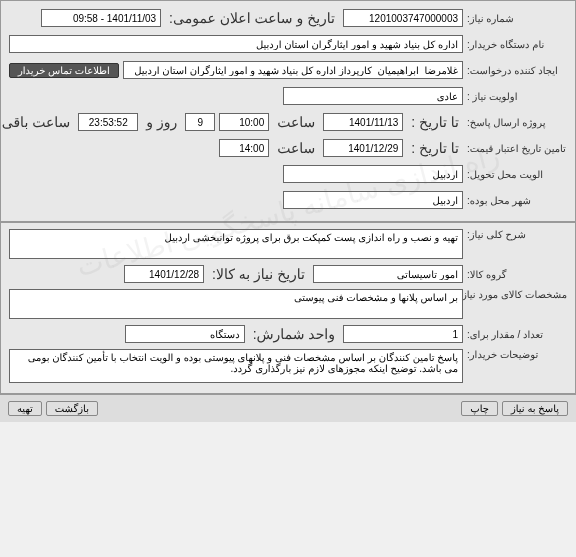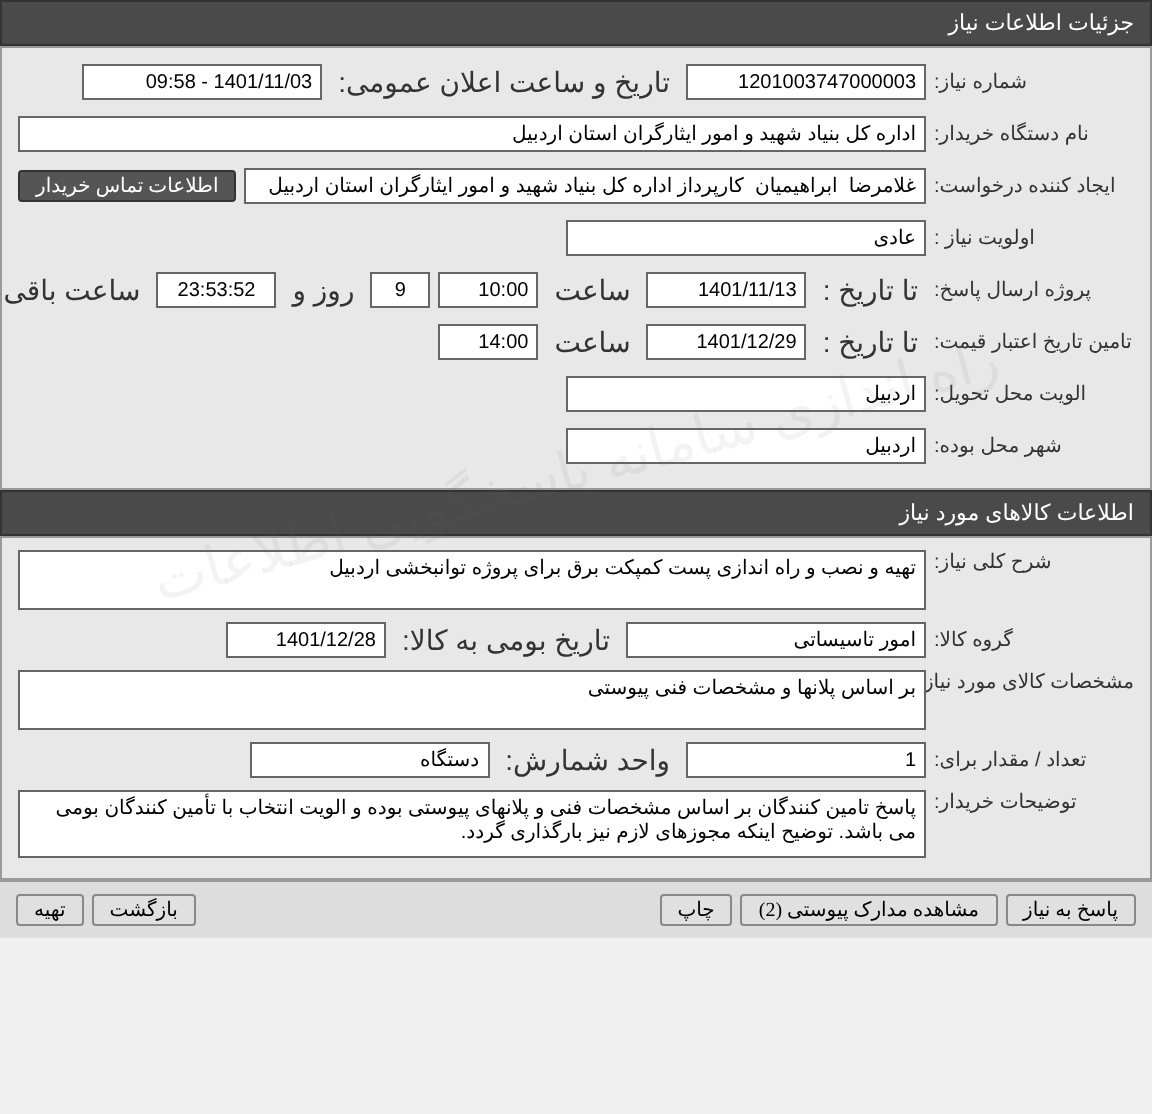--- a/index.html
+++ b/index.html
@@ -62,21 +62,21 @@
   direction: rtl;
   resize: none;
   width: 100%;
   height: 30px;
 }
 .btn {
   background: #e0e0e0;
   border: 1px solid #888;
   padding: 1px 8px;
   font-size: 10px;
-  font-family: Liberation Serif, serif;
+  font-family: Liberation Sans, sans-serif;
   cursor: pointer;
   border-radius: 2px;
 }
 .btn-dark {
   background: #555;
   color: #fff;
   border: 1px solid #333;
 }
 .highlight-yellow {
   background: #ffff99;
@@ -105,21 +105,20 @@
   pointer-events: none;
   white-space: nowrap;
 }
 .container { position: relative; }
 </style>
 </head>
 <body>
 
 <div class="container">
 
-<div class="section-header">جزئیات اطلاعات نیاز</div>
 
 <div class="form-panel">
 
   <div class="form-row">
     <span class="label">شماره نیاز:</span>
     <input type="text" class="textbox" style="width: 120px;" value="1201003747000003">
     <span class="label-sm">تاریخ و ساعت اعلان عمومی:</span>
     <input type="text" class="textbox" style="width: 120px;" value="1401/11/03 - 09:58">
   </div>
 
@@ -164,34 +163,33 @@
     <input type="text" class="textbox" style="width: 180px;" value="اردبیل">
   </div>
 
   <div class="form-row">
     <span class="label">شهر محل بوده:</span>
     <input type="text" class="textbox" style="width: 180px;" value="اردبیل">
   </div>
 
 </div>
 
-<div class="section-header">اطلاعات کالاهای مورد نیاز</div>
 
 <div class="form-panel">
   <div class="watermark">راه اندازی سامانه پاسخگویی اطلاعات</div>
 
   <div class="form-row" style="align-items:flex-start">
     <span class="label">شرح کلی نیاز:</span>
     <textarea class="textarea" style="">تهیه و نصب و راه اندازی پست کمپکت برق برای پروژه توانبخشی اردبیل</textarea>
   </div>
 
   <div class="form-row">
     <span class="label">گروه کالا:</span>
     <input type="text" class="textbox" style="width: 150px;" value="امور تاسیساتی">
-    <span class="label-sm">تاریخ بومی به کالا:</span>
+    <span class="label-sm">تاریخ نیاز به کالا:</span>
     <input type="text" class="textbox" style="width: 80px;" value="1401/12/28">
   </div>
 
   <div class="form-row" style="align-items:flex-start">
     <span class="label">مشخصات کالای مورد نیاز:</span>
     <textarea class="textarea" style="">بر اساس پلانها و مشخصات فنی پیوستی</textarea>
   </div>
 
   <div class="form-row">
     <span class="label">تعداد / مقدار برای:</span>
@@ -203,21 +201,20 @@
   <div class="form-row" style="align-items:flex-start">
     <span class="label">توضیحات خریدار:</span>
     <textarea class="textarea" style="height: 34px;">پاسخ تامین کنندگان بر اساس مشخصات فنی و پلانهای پیوستی بوده و الویت انتخاب با تأمین کنندگان بومی می باشد. توضیح اینکه مجوزهای لازم نیز بارگذاری گردد.</textarea>
   </div>
 
 </div>
 
 <div class="bottom-bar">
   <div class="group">
     <button class="btn">پاسخ به نیاز</button>
-    <button class="btn">مشاهده مدارک پیوستی (2)</button>
     <button class="btn">چاپ</button>
   </div>
   <div class="group">
     <button class="btn">بازگشت</button>
     <button class="btn">تهیه</button>
   </div>
 </div>
 
 </div>
 

